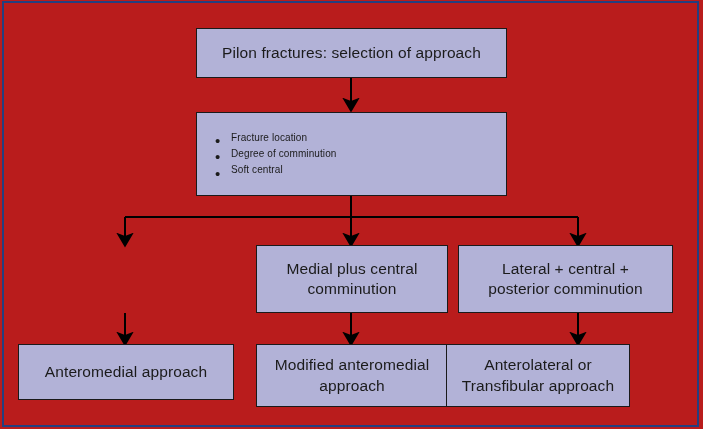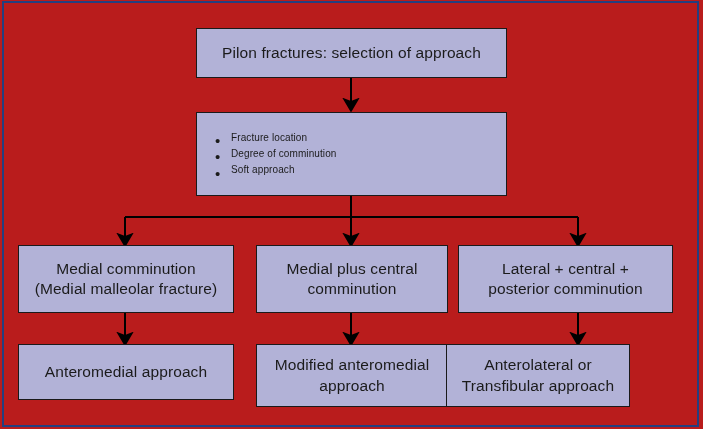--- a/index.html
+++ b/index.html
@@ -122,28 +122,24 @@
   </svg>
 
   <div class="node" style="left:196px; top:28px; width:311px; height:50px;">
     <span class="txt">Pilon fractures: selection of approach</span>
   </div>
 
   <div class="node bullets" style="left:196px; top:112px; width:311px; height:84px;">
     <ul class="bullet-list">
       <li>Fracture location</li>
       <li>Degree of comminution</li>
-      <li>Soft approach</li>
+      <li>Soft central</li>
     </ul>
   </div>
 
-  <div class="node" style="left:18px; top:245px; width:216px; height:68px;">
-    <span class="txt">Medial comminution
-(Medial malleolar fracture)</span>
-  </div>
 
   <div class="node" style="left:256px; top:245px; width:192px; height:68px;">
     <span class="txt">Medial plus central
 comminution</span>
   </div>
 
   <div class="node" style="left:458px; top:245px; width:215px; height:68px;justify-content:center;">
     <span class="txt">Lateral + central +
 posterior comminution</span>
   </div>

